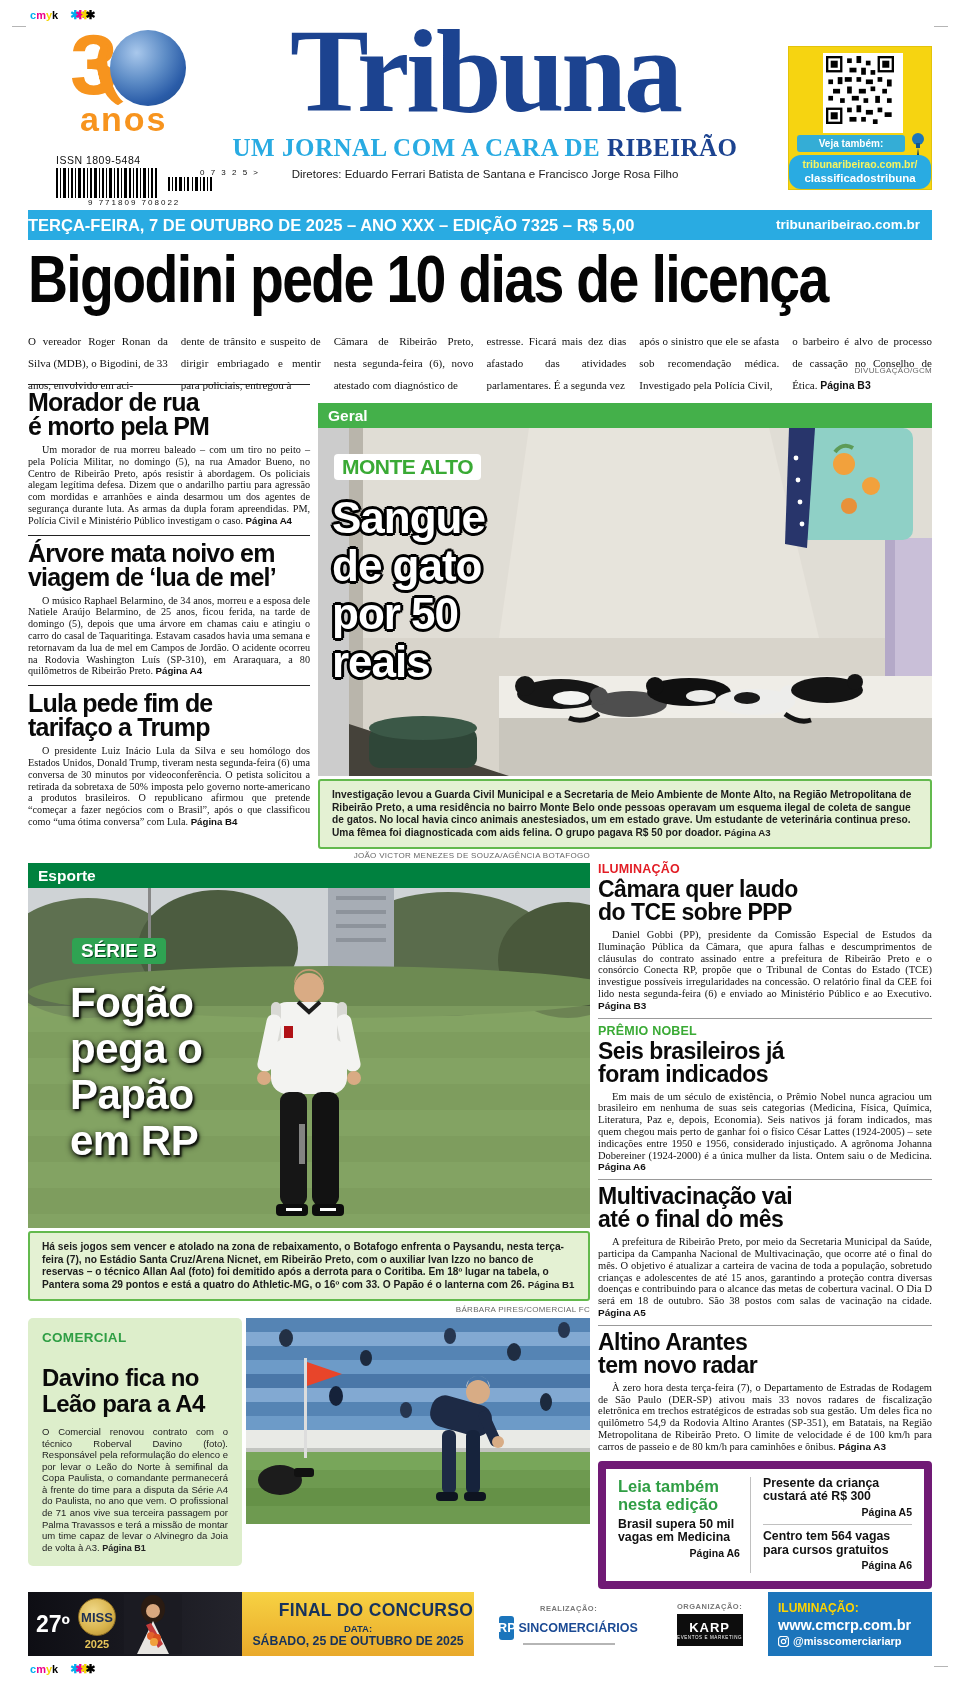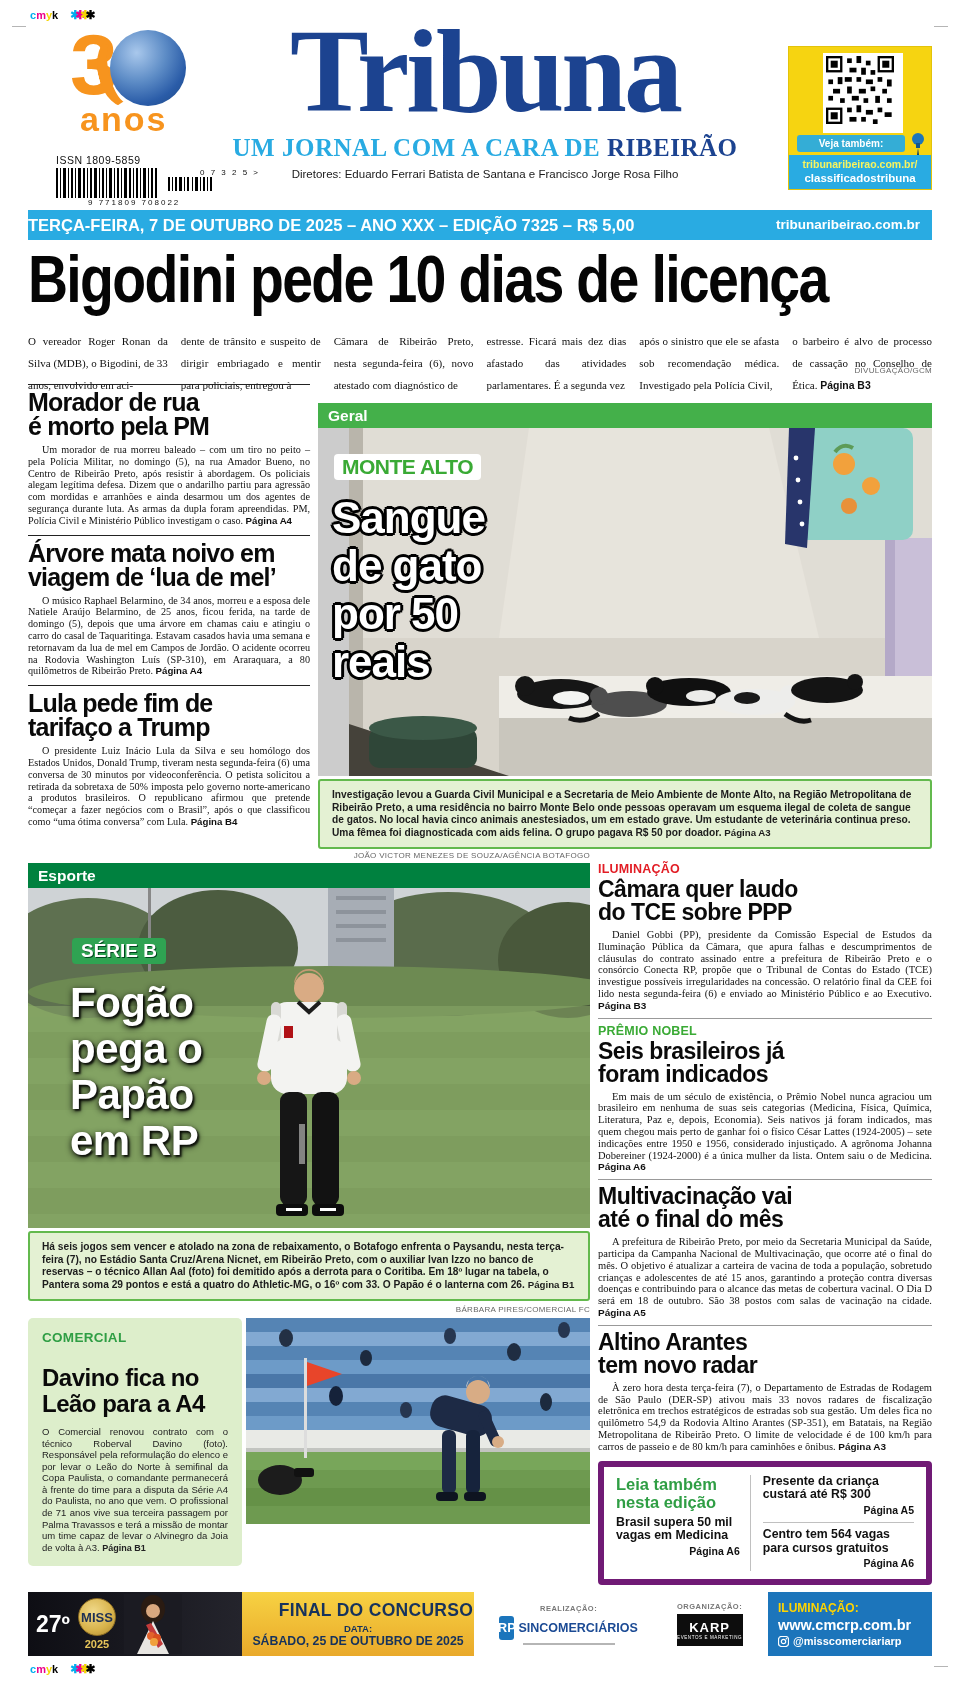--- a/index.html
+++ b/index.html
@@ -72,21 +72,21 @@
   .kred{color:#e21d25}.kgreen{color:#3aaa35}
   .ra-title{font-size:23px;line-height:23px;font-weight:bold;letter-spacing:-0.5px;margin:0 0 5px 0;white-space:pre-line;color:#0a0a0a;}
   .ra-body{font-family:"Liberation Serif",serif;font-size:10.5px;line-height:11.8px;text-align:justify;text-indent:14px;margin:0;}
   .rrule{border-top:1px solid #999;margin:6px 0 5px 0;}
   
   .compan{background:#ddeecb;border-radius:5px;padding:12px 14px;}
   .com-kick{color:#2f9e44;font-weight:bold;font-size:13.5px;margin-bottom:7px;letter-spacing:.3px;}
   .com-title{font-size:24px;line-height:26px;font-weight:bold;letter-spacing:-0.5px;white-space:pre-line;margin-bottom:9px;color:#0a0a0a;}
   .com-body{font-size:9.5px;line-height:11.6px;text-align:justify;color:#222;}
   
-  .ltbox{border:6px solid #701a75;border-radius:4px;background:#fff;display:flex;padding:8px 12px;margin-top:8px;}
+  .ltbox{border:8px solid #701a75;border-radius:4px;background:#fff;display:flex;padding:8px 12px;margin-top:8px;}
   .ltl{width:45%;padding-right:10px;}
   .ltr{width:55%;padding-left:12px;border-left:1px solid #c0c0c0;}
   .lt-head{color:#2f9e44;font-size:16.5px;line-height:18px;font-weight:bold;white-space:pre-line;margin-bottom:5px;}
   .lt-item{font-size:12.3px;line-height:13.6px;font-weight:bold;color:#111;}
   .lt-page{display:block;text-align:right;font-size:10.5px;font-weight:bold;margin-top:2px;color:#111;}
   .ltdiv{border-top:1px solid #c0c0c0;margin:5px 0;}
   
   .foot{display:flex;height:64px;}
   .f-dark{width:206px;background:linear-gradient(90deg,#0e0e14,#24242c);display:flex;align-items:center;gap:8px;padding-left:8px;}
   .f-27{color:#fff;font-size:23px;font-weight:bold;}
@@ -129,21 +129,21 @@
 
   <div class="abs" style="left:70px;top:26px;">
     <div class="logo30">
       <span class="three">3</span>
       <div class="globe"></div>
     </div>
     <div class="anos">anos</div>
   </div>
 
   <div class="abs" style="left:56px;top:154px;">
-    <div class="issn">ISSN 1809-5859</div>
+    <div class="issn">ISSN 1809-5484</div>
     <svg width="102" height="30" viewBox="0 0 102 30" style="margin-top:2px">
       <g fill="#000">
         <rect x="0" width="2" height="30"></rect>
           <rect x="4" width="1" height="30"></rect>
           <rect x="7" width="3" height="30"></rect>
           <rect x="12" width="1" height="30"></rect>
           <rect x="15" width="2" height="30"></rect>
           <rect x="19" width="1" height="30"></rect>
           <rect x="22" width="3" height="30"></rect>
           <rect x="27" width="2" height="30"></rect>
@@ -244,21 +244,21 @@
             <rect x="20" y="27" width="2" height="2"></rect>
         </g>
       </svg>
     </div>
     <div class="abs vt" style="left:8px;right:26px;top:88px;height:17px;">Veja também:</div>
     <svg class="abs" style="right:3px;top:84px;" width="22" height="24" viewBox="0 0 22 24">
       <circle cx="12" cy="8" r="6" fill="#1c75bb"></circle>
         <rect x="10" y="12" width="4" height="5" fill="#14568a"></rect>
         <path d="M12 17 L11 24 L13 24 Z" fill="#0e3f66"></path>
     </svg>
-    <div class="abs purl" style="left:0;right:0;bottom:0;height:32px;padding-top:2px;">
+    <div class="abs purl" style="left:0;right:0;bottom:0;height:32px;padding-top:2px;border-radius:12px;">
       <span class="l1">tribunaribeirao.com.br/</span>
       <span class="l2">classificadostribuna</span>
     </div>
   </div>
 
   <div class="abs datebar" style="left:28px;top:210px;width:904px;height:30px;">
     <span>TERÇA-FEIRA, 7 DE OUTUBRO DE 2025 – ANO XXX – EDIÇÃO 7325 – </span><b>R$ 5,00</b>
     <span class="site">tribunaribeirao.com.br</span>
   </div>
 

